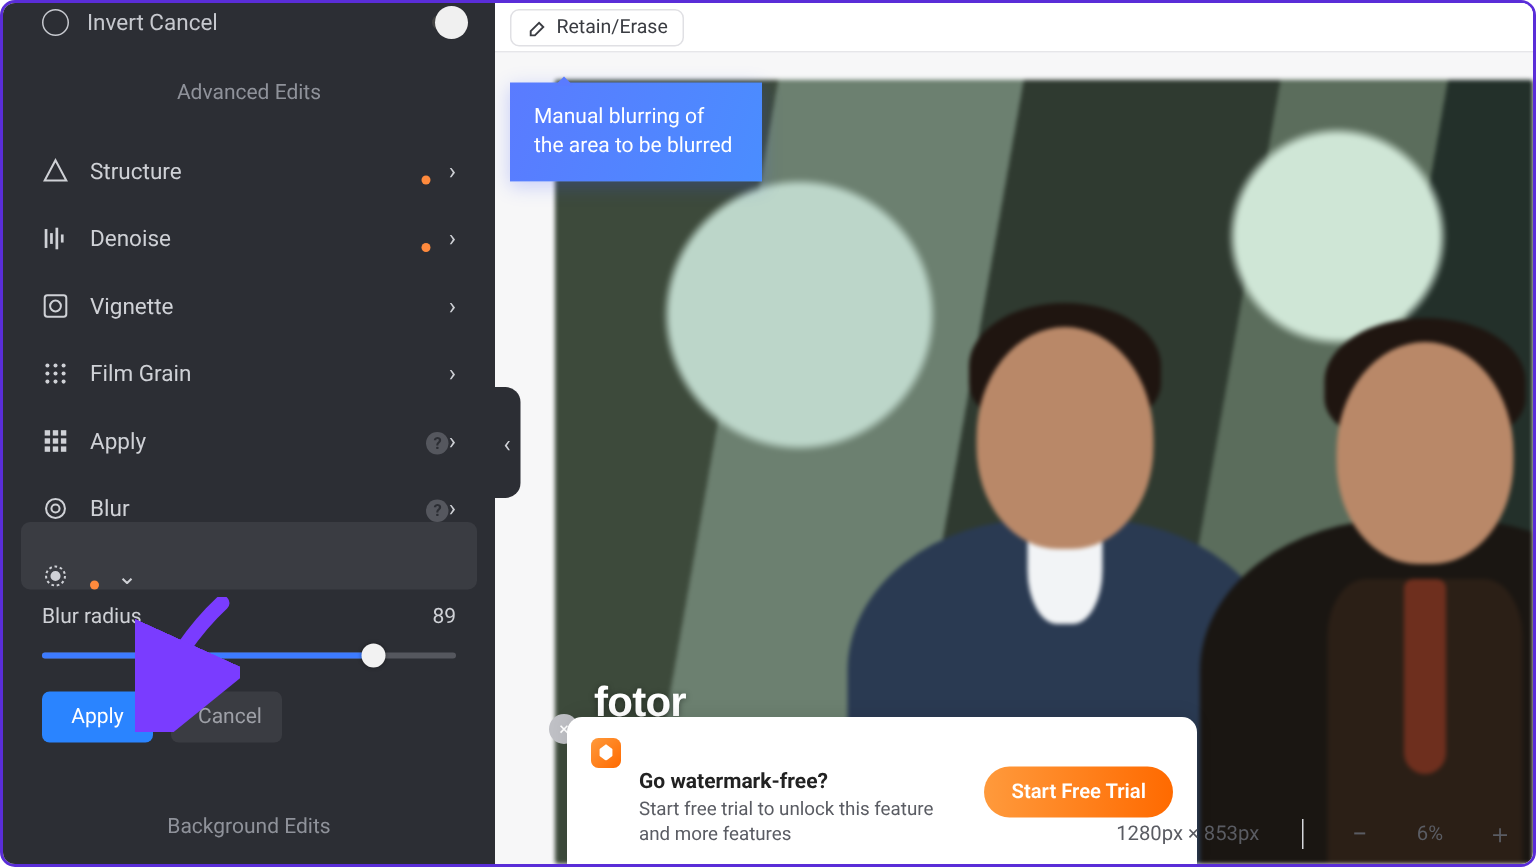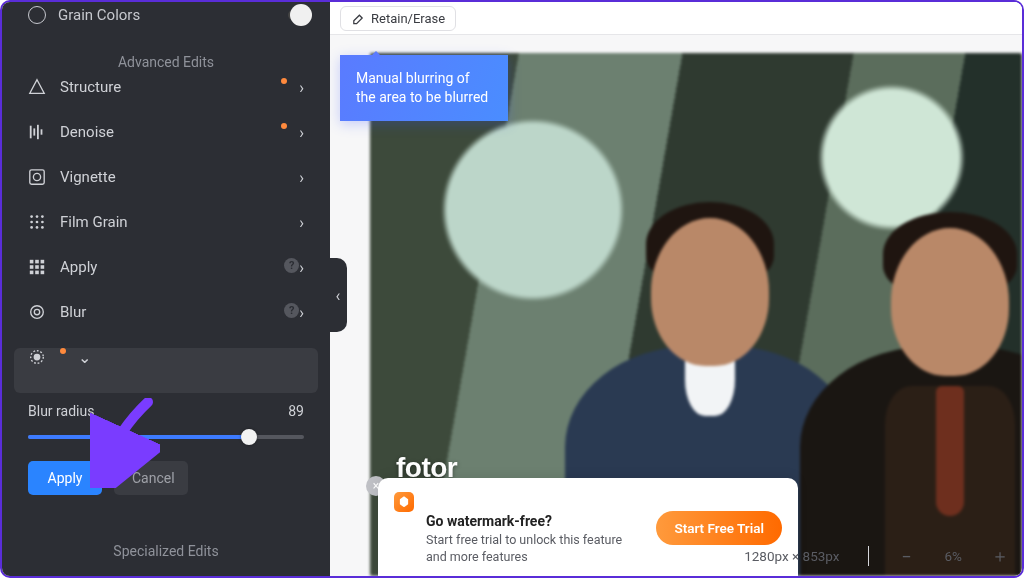--- a/index.html
+++ b/index.html
@@ -4,21 +4,21 @@
 <style>
   * { margin: 0; padding: 0; box-sizing: border-box; font-family: -apple-system, BlinkMacSystemFont, "Segoe UI", Roboto, Arial, sans-serif; }
   body { width: 1024px; height: 578px; overflow: hidden; display: flex; background: #fff; border: 2px solid #5a2dd8; border-radius: 10px; }
   .sidebar { width: 328px; height: 100%; background: #2c2e34; color: #c6c8ce; display: flex; flex-direction: column; padding-top: 0; }
   .sidebar-top { display:flex; align-items:center; padding: 2px 18px 6px 26px; color:#c6c8ce;}
   .sidebar-top .inv-icon { width:18px;height:18px;border-radius:50%;border:1.5px solid #c6c8ce; margin-right:12px; position:relative;}
   .sidebar-top .label { flex:1; font-size:15px;}
   .sidebar-top .toggle-dot { width:22px;height:22px;border-radius:50%;background:#f0f0f0; margin-left:auto; box-shadow: -8px 0 0 -6px #444;}
   .section-title { text-align:center; color:#8f929a; font-size:14px; padding:22px 0 8px 0; }
   .menu { padding: 0 12px; }
-  .menu-item { display:flex; align-items:flex-start; height:45px; padding:0 14px; border-radius:6px; cursor:pointer; font-size:15px; color:#cfd1d6;}
+  .menu-item { display:flex; align-items:flex-end; height:45px; padding:0 14px; border-radius:6px; cursor:pointer; font-size:15px; color:#cfd1d6;}
   .menu-item.active { background:#3a3c42; color:#fff; }
   .menu-item .mi-icon { width:18px; height:18px; margin-right:14px; display:flex;align-items:center;justify-content:center; color:#cfd1d6;}
   .menu-item .mi-label { flex:1; }
   .menu-item .mi-dot { width:6px;height:6px;border-radius:50%;background:#ff8a3d; margin-right:12px;}
   .menu-item .mi-arrow { color:#cfd1d6;font-size:16px;}
   .menu-item .mi-help { width:15px;height:15px;border-radius:50%;background:#55575e;color:#2c2e34;font-size:11px;line-height:15px;text-align:center;margin-left:6px;font-weight:700;}
   .slider-block { padding: 10px 26px 0 26px; }
   .slider-row { display:flex; justify-content:space-between; color:#cfd1d6; font-size:14px; margin-bottom:16px;}
   .slider-track { position:relative; height:4px; background:#55575e; border-radius:2px; }
   .slider-fill { position:absolute; left:0; top:0; height:4px; background:#3d7bff; border-radius:2px; width:80%; }
@@ -60,21 +60,21 @@
   .collapse-handle { position:absolute; left:-1px; top:256px; width:18px;height:74px; background:#2c2e34; border-radius:0 10px 10px 0; display:flex;align-items:center;justify-content:center;color:#cfd1d6; cursor:pointer;}
   .pointer-arrow { position:absolute; left:90px; top:398px; width:70px; height:90px; pointer-events:none;}
   .pointer-arrow svg{width:100%;height:100%;}
 </style>
 </head>
 <body>
 
 <aside class="sidebar">
   <div class="sidebar-top">
     <span class="inv-icon"></span>
-    <span class="label">Grain Colors</span>
+    <span class="label">Invert Cancel</span>
     <span class="toggle-dot"></span>
   </div>
 
   <div class="section-title">Advanced Edits</div>
 
   <div class="menu">
     <div class="menu-item">
       <span class="mi-icon">
           <svg viewBox="0 0 20 20" fill="none" stroke="currentColor" stroke-width="1.5">
             <path d="M10 2 L18 17 H2 Z"></path>
@@ -174,21 +174,21 @@
       <div class="slider-fill"></div>
       <div class="slider-thumb"></div>
     </div>
   </div>
 
   <div class="btn-row">
     <button class="btn btn-apply">Apply</button>
     <button class="btn btn-cancel">Cancel</button>
   </div>
 
-  <div class="section-title" style="margin-top:26px">Specialized Edits</div>
+  <div class="section-title" style="margin-top:26px">Background Edits</div>
 
   <div class="pointer-arrow">
     <svg viewBox="0 0 70 90">
         <defs>
           <marker id="ah" markerWidth="10" markerHeight="10" refX="5" refY="5" orient="auto">
             <path d="M0,0 L10,5 L0,10 Z" fill="#7a3cff"></path>
           </marker>
         </defs>
         <path d="M58 4 Q30 30 10 74" stroke="#7a3cff" stroke-width="10" fill="none" marker-end="url(#ah)" stroke-linecap="round"></path>
       </svg>

